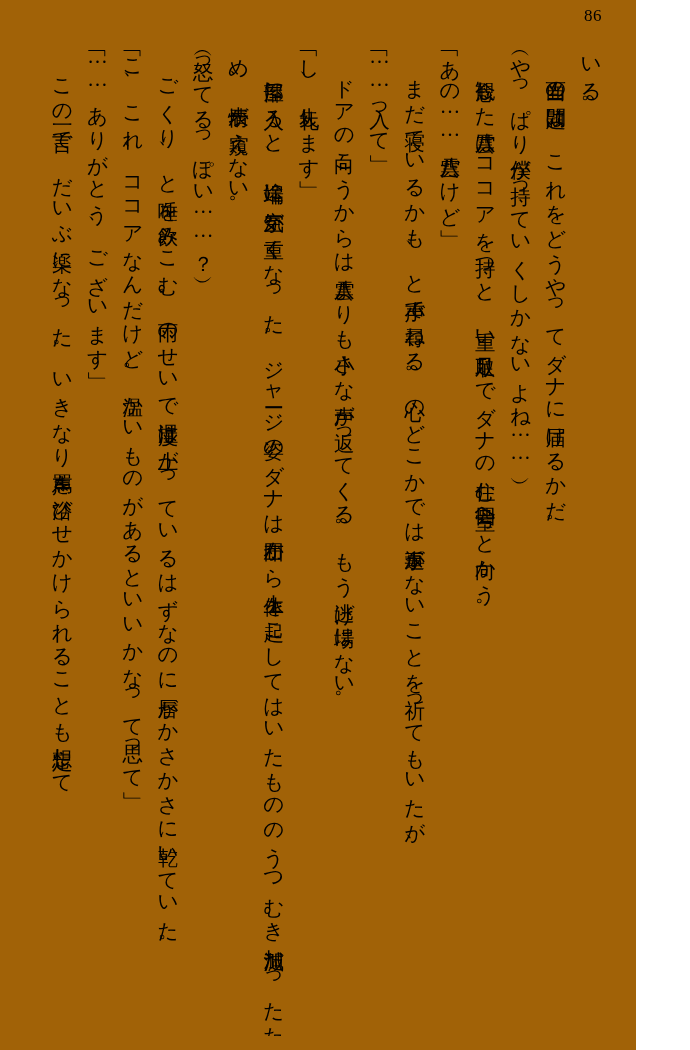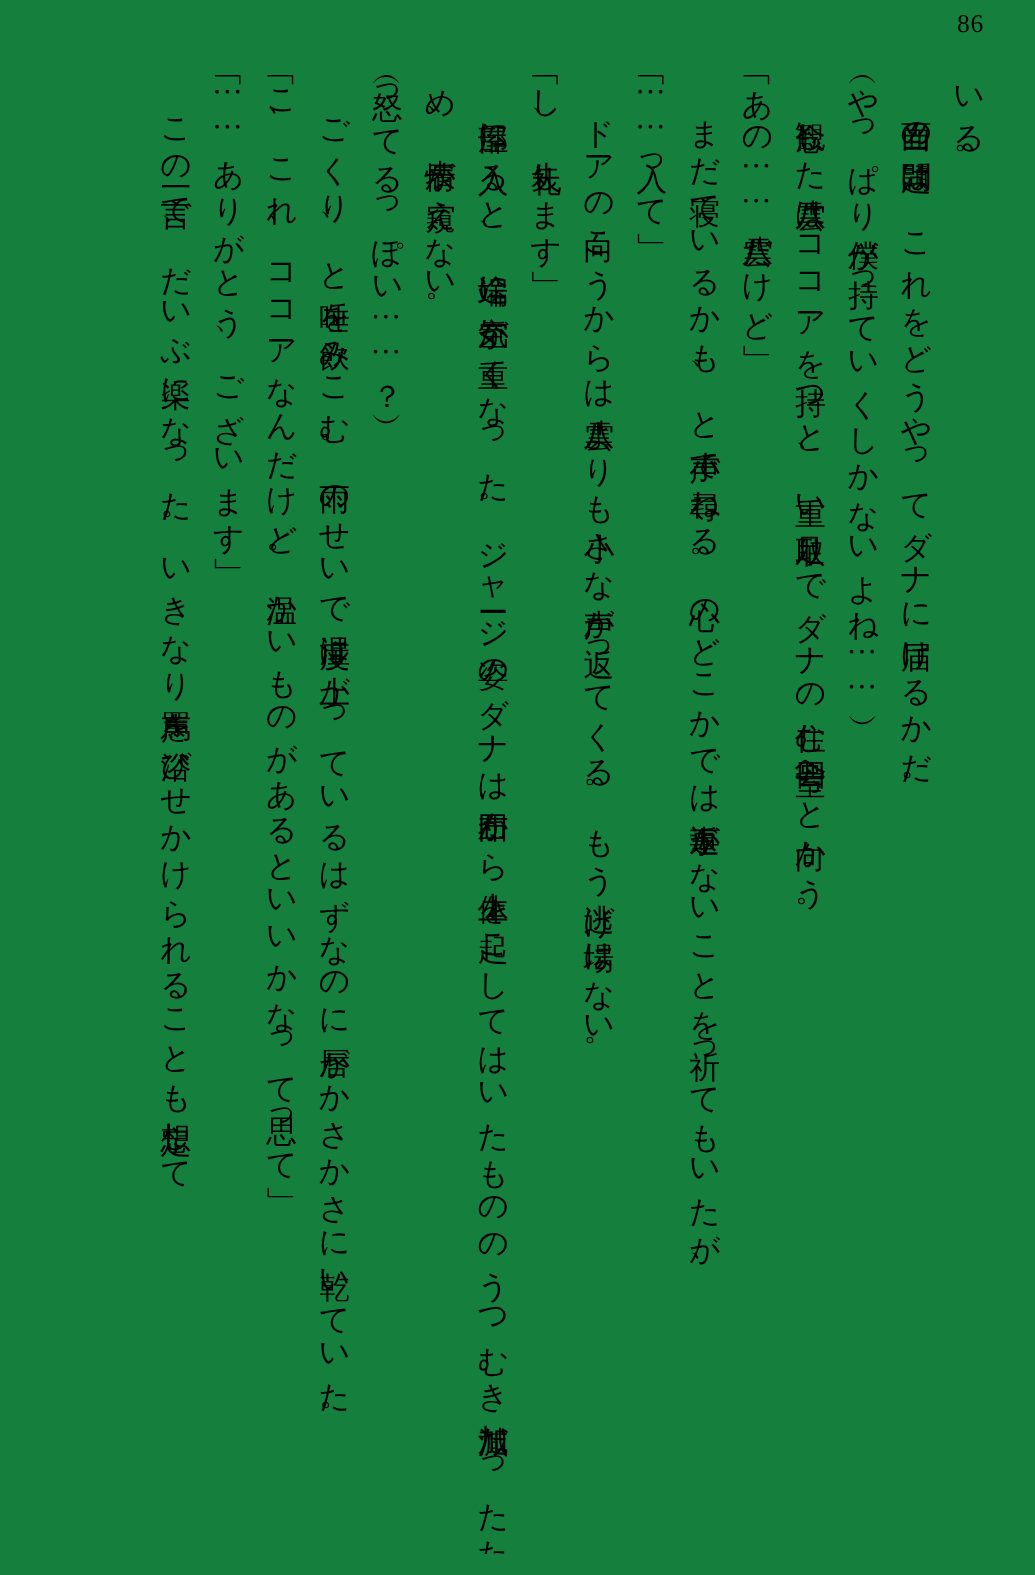--- a/index.html
+++ b/index.html
@@ -10,24 +10,24 @@
   body {
     width: 690px;
     height: 1050px;
     font-family: "Liberation Serif", "DejaVu Serif", serif;
     color: #000000;
     position: relative;
     overflow: hidden;
   }
 
   #page {
-    width: 690px;
+    width: 636px;
     height: 1050px;
     position: relative;
-    background: #15803d;
+    background: #a16207;
     box-sizing: border-box;
   }
 
   #page-number {
     position: absolute;
     top: 6px;
     right: 34px;
     font-size: 17px;
     letter-spacing: 0.5px;
     font-family: "Liberation Serif", "DejaVu Serif", serif;

